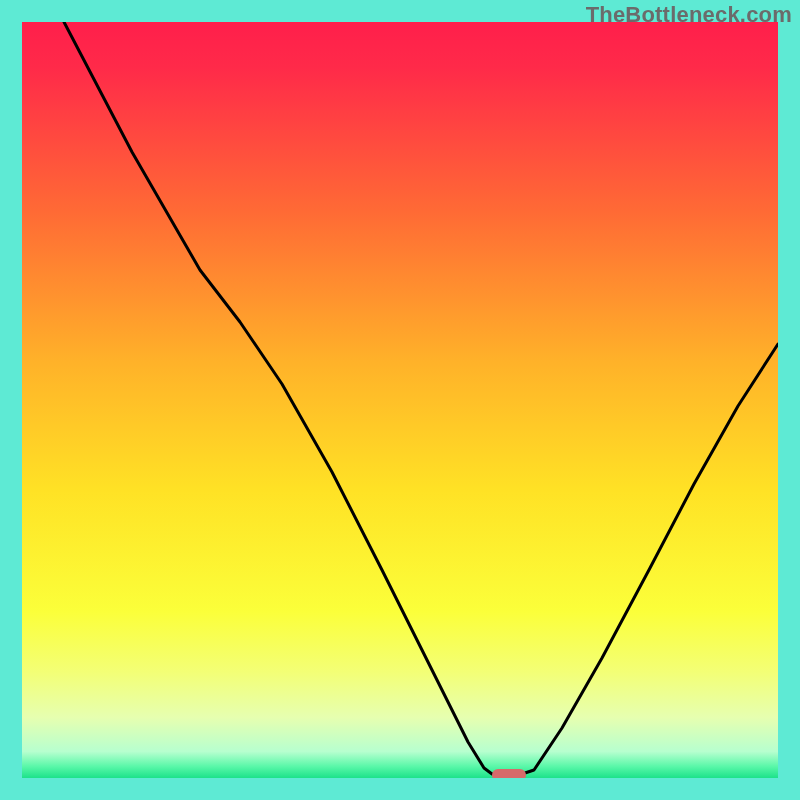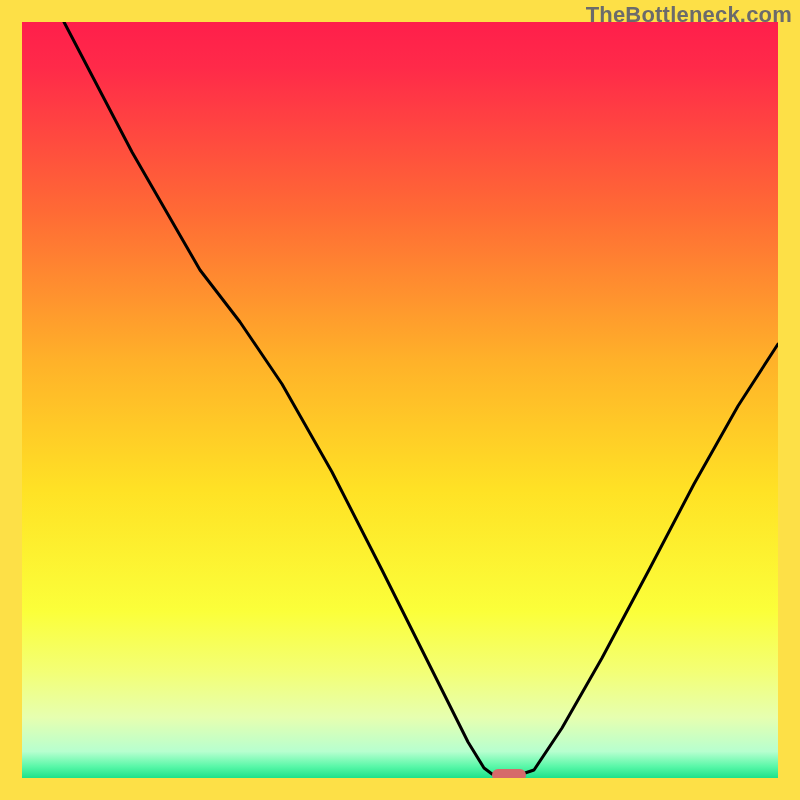--- a/index.html
+++ b/index.html
@@ -9,21 +9,21 @@
     height: 800px;
     background: #000;
     overflow: hidden;
   }
   .frame {
     position: absolute;
     left: 0;
     top: 0;
     width: 800px;
     height: 800px;
-    background: #fde047;
+    background: #5eead4;
   }
   .plot {
     position: absolute;
     left: 22px;
     top: 22px;
     width: 756px;
     height: 756px;
     overflow: hidden;
   }
   .gradient {

